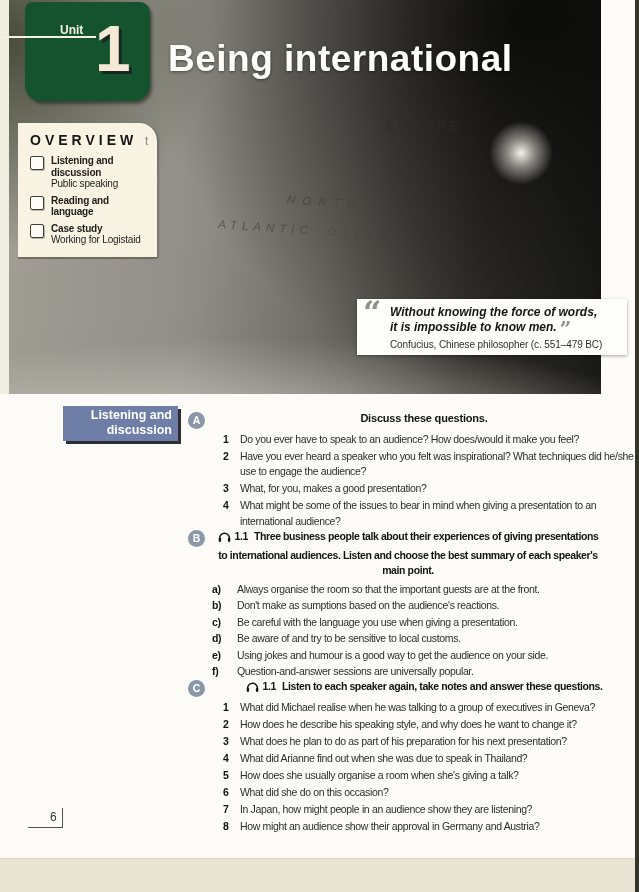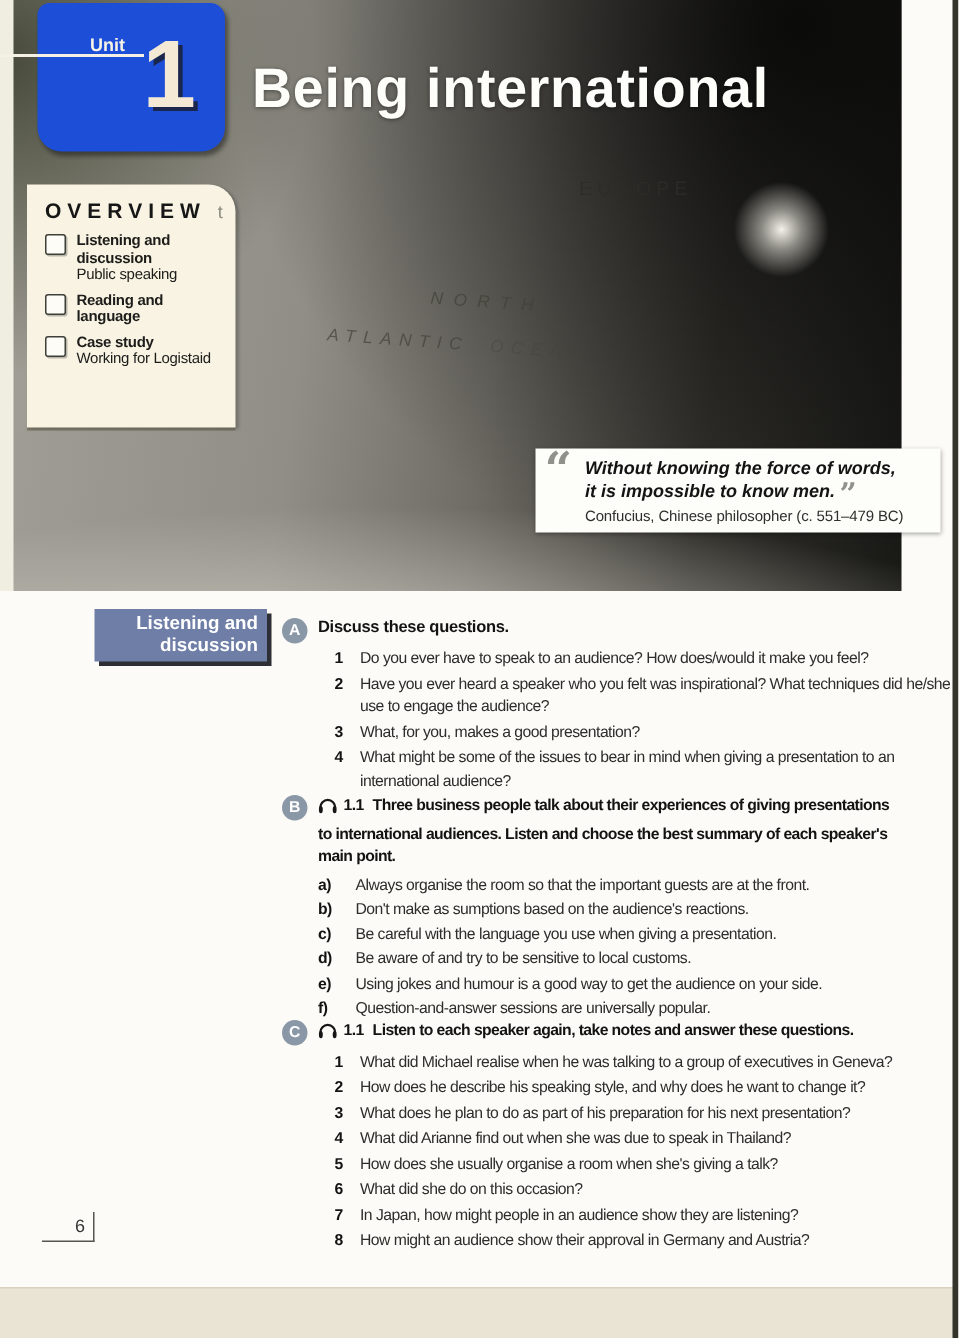--- a/index.html
+++ b/index.html
@@ -25,29 +25,29 @@
 
   .lbl-europe{position:absolute;left:386px;top:118px;font-size:13px;letter-spacing:3.5px;
     color:rgba(45,45,40,0.8);}
   .lbl-north{position:absolute;left:287px;top:196px;font-size:11.5px;font-style:italic;
     letter-spacing:7px;color:rgba(66,66,58,0.78);transform:rotate(4deg);}
   .lbl-atlantic{position:absolute;left:218px;top:224px;font-size:11.5px;font-style:italic;
     letter-spacing:5px;color:rgba(66,66,58,0.7);transform:rotate(4deg);white-space:nowrap;}
   .lbl-atlantic .ocean{opacity:0.55;margin-left:14px;}
 
   
-  .unit-box{position:absolute;left:25px;top:2px;width:125px;height:99px;background:#1d4ed8;
+  .unit-box{position:absolute;left:25px;top:2px;width:125px;height:99px;background:#14532d;
     border-radius:8px 10px 16px 16px;box-shadow:2px 3px 3px rgba(10,10,10,0.45);}
   .unit-label{position:absolute;left:35px;top:21px;font-size:12px;font-weight:bold;color:#f6f2e6;}
   .unit-underline{position:absolute;left:0;top:36px;width:96px;height:2px;background:#f4f0e4;z-index:5;}
   .unit-number{position:absolute;left:70px;top:4px;font-size:64px;line-height:86px;font-weight:bold;
     color:#f3e9d5;text-shadow:3px 3px 0 rgba(25,25,28,0.75);}
 
   
-  .ov-box{position:absolute;left:18px;top:123px;width:139px;height:162px;background:#f8f3e2;
+  .ov-box{position:absolute;left:18px;top:123px;width:139px;height:134px;background:#f8f3e2;
     border-radius:0 18px 0 0;box-sizing:border-box;padding:9px 5px 0 12px;
     box-shadow:0 2px 0 rgba(90,85,70,0.55),2px 1px 2px rgba(0,0,0,0.2);}
   .ov-title{font-size:14px;font-weight:bold;letter-spacing:4px;color:#161616;margin:0 0 7px 0;}
   .ov-artifact{font-size:12px;color:#8a8a7c;letter-spacing:0;font-weight:normal;}
   .ov-item{display:flex;gap:7px;margin-bottom:5px;}
   .ov-check{width:12px;height:12px;background:#fdfcf6;border:1.6px solid #3f3f39;border-radius:2px;
     flex:none;margin-top:1px;box-shadow:1px 1px 0 rgba(0,0,0,0.25);}
   .ov-text{font-size:10px;line-height:11.5px;color:#1c1c1a;letter-spacing:-0.2px;}
   .ov-t{font-weight:bold;}
   .ov-s.it{font-style:italic;}
@@ -70,21 +70,21 @@
     text-align:right;}
 
   
   .ex-col{position:absolute;left:188px;top:411px;width:448px;font-size:10.5px;color:#2e2d2b;
     letter-spacing:-0.35px;}
   .ex{position:absolute;left:0;padding-left:24px;width:424px;}
   .ex-a{top:0;} .ex-b{top:118px;} .ex-c{top:268px;}
   .badge{position:absolute;left:0;top:1px;width:17px;height:17px;border-radius:50%;background:#8997a7;
     color:#fff;font-weight:bold;font-size:10.5px;line-height:17px;text-align:center;letter-spacing:0;}
   .ex-head{margin:0 0 5px 0;font-weight:bold;font-size:11px;line-height:15.5px;color:#131312;
-    letter-spacing:-0.2px;}
+    letter-spacing:-0.2px;text-align:center;}
   .ex-b .ex-head{max-width:392px;margin-bottom:3px;font-size:10.5px;letter-spacing:-0.4px;}
   .ex-c .ex-head{max-width:430px;margin-bottom:2px;font-size:10.5px;letter-spacing:-0.4px;white-space:nowrap;}
   .hp{display:inline-block;margin-right:4px;vertical-align:-3px;}
   .audio-ref{font-weight:bold;margin-right:6px;}
   .q-row{display:flex;padding-left:11px;margin-bottom:1.5px;line-height:15.5px;}
   .q-num{width:17px;flex:none;font-weight:bold;color:#131312;}
   .q-text{flex:1;}
   .opt-row{display:flex;margin-bottom:1px;line-height:15.5px;}
   .opt-label{width:25px;flex:none;font-weight:bold;color:#131312;}
 

